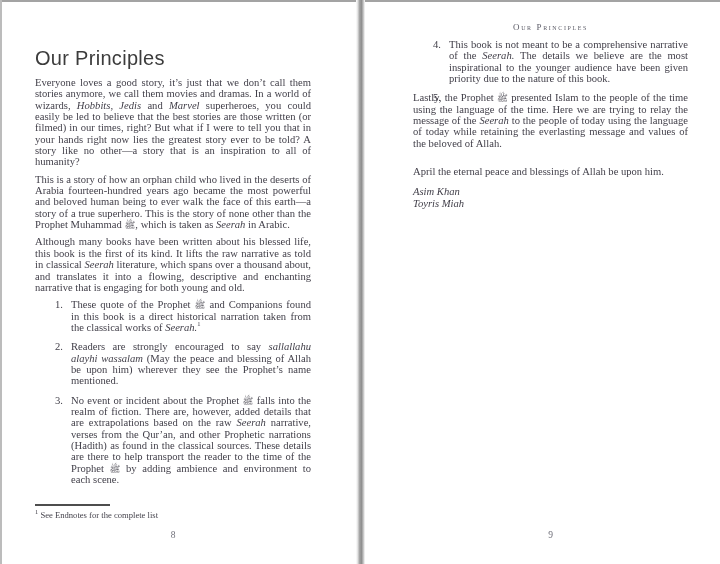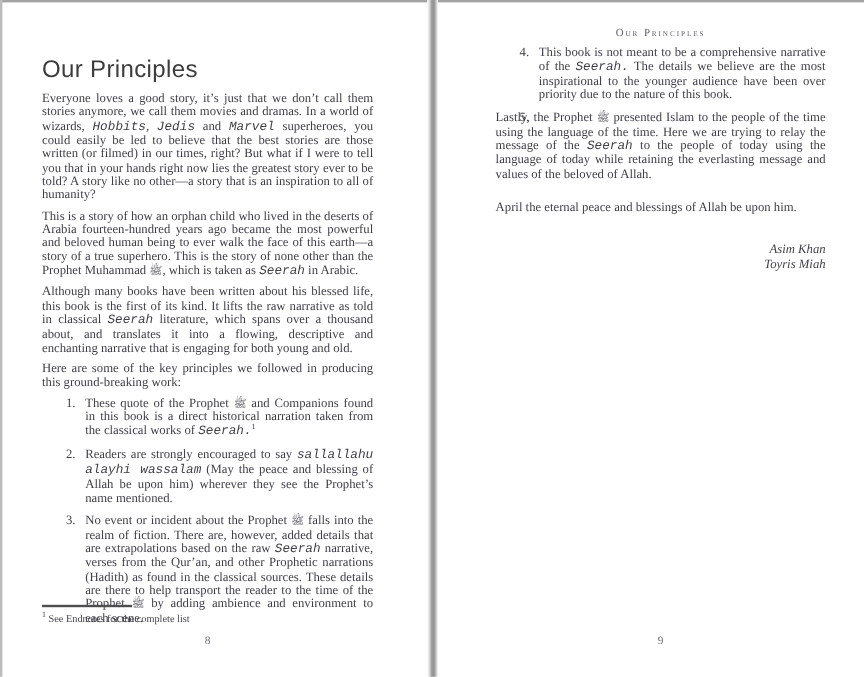--- a/index.html
+++ b/index.html
@@ -33,60 +33,59 @@
   }
   .li{position:relative;padding-left:36px;margin:0 0 8px 0;}
   .li .num{
     position:absolute;left:20px;top:0;
     font-size:10.6px;line-height:11.35px;color:#403e48;
   }
   .li .li-text{
     display:block;font-size:10.6px;line-height:11.35px;color:#403e48;
     text-align:justify;
   }
-  em{font-style:italic;font-family:Liberation Mono, monospace;}
+  em{font-style:italic;}
   sup{font-size:6.5px;vertical-align:super;line-height:0;}
   .saw{font-size:9px;line-height:0;}
   .pl-footnote{position:absolute;left:35px;top:504px;width:276px;}
   .fn-rule{width:75px;height:0;border-top:2px solid #4e4e4e;margin:0 0 4px 0;}
   .fn-text{font-size:8.6px;line-height:10px;color:#45434c;}
   .pageno{
     position:absolute;top:530px;text-align:center;
     font-size:9.5px;color:#6f6f79;
   }
   .pageno-l{left:35px;width:276px;}
   .pageno-r{left:48px;width:275px;}
 
   
   .pr-header{
     position:absolute;left:48px;top:22px;width:275px;text-align:center;
     font-variant:small-caps;letter-spacing:1.6px;
     font-size:9px;color:#5d5d68;
   }
   .pr-body{position:absolute;left:48px;top:39px;width:275px;}
   .signatures{
-    margin-top:24px;text-align:right;
+    margin-top:9px;
     font-size:10.6px;line-height:11.6px;color:#403e48;font-style:italic;
   }
 </style>
 </head>
 <body>
 
 <div class="edge-top"></div>
 <div class="edge-left"></div>
 <div class="gutter"></div>
 
 <div class="page page-l">
   <div class="pl-body">
     <h1 class="chapter">Our Principles</h1>
     <div class="bodytext">
       <p><span>Everyone loves a good story, it’s just that we don’t call them stories anymore, we call them movies and dramas. In a world of wizards, </span><em>Hobbits</em><span>, </span><em>Jedis</em><span> and </span><em>Marvel</em><span> superheroes, you could easily be led to believe that the best stories are those written (or filmed) in our times, right? But what if I were to tell you that in your hands right now lies the greatest story ever to be told? A story like no other—a story that is an inspiration to all of humanity?</span></p>
       <p><span>This is a story of how an orphan child who lived in the deserts of Arabia fourteen-hundred years ago became the most powerful and beloved human being to ever walk the face of this earth—a story of a true superhero. This is the story of none other than the Prophet Muhammad </span><span class="saw">ﷺ</span><span>, which is taken as </span><em>Seerah</em><span> in Arabic.</span></p>
       <p><span>Although many books have been written about his blessed life, this book is the first of its kind. It lifts the raw narrative as told in classical </span><em>Seerah</em><span> literature, which spans over a thousand about, and translates it into a flowing, descriptive and enchanting narrative that is engaging for both young and old.</span></p>
-      <p><span>Here are some of the key principles we followed in producing this ground-breaking work:</span></p>
       <div class="li">
         <span class="num">1.</span>
         <span class="li-text"><span>These quote of the Prophet </span><span class="saw">ﷺ</span><span> and Companions found in this book is a direct historical narration taken from the classical works of </span><em>Seerah.</em><sup>1</sup></span>
       </div>
       <div class="li">
         <span class="num">2.</span>
         <span class="li-text"><span>Readers are strongly encouraged to say </span><em>sallallahu alayhi wassalam</em><span> (May the peace and blessing of Allah be upon him) wherever they see the Prophet’s name mentioned.</span></span>
       </div>
       <div class="li">
         <span class="num">3.</span>
@@ -99,21 +98,21 @@
     <div class="fn-text"><sup>1</sup><span>  See Endnotes for the complete list</span></div>
   </div>
   <div class="pageno pageno-l">8</div>
 </div>
 
 <div class="page page-r">
   <div class="pr-header">Our Principles</div>
   <div class="pr-body">
     <div class="li">
       <span class="num">4.</span>
-      <span class="li-text"><span>This book is not meant to be a comprehensive narrative of the </span><em>Seerah.</em><span> The details we believe are the most inspirational to the younger audience have been over priority due to the nature of this book.</span></span>
+      <span class="li-text"><span>This book is not meant to be a comprehensive narrative of the </span><em>Seerah.</em><span> The details we believe are the most inspirational to the younger audience have been given priority due to the nature of this book.</span></span>
     </div>
     <div class="li">
       <span class="num">5.</span>
     </div>
     <div class="bodytext">
       <p style="margin-bottom:17px;"><span>Lastly, the Prophet </span><span class="saw">ﷺ</span><span> presented Islam to the people of the time using the language of the time. Here we are trying to relay the message of the </span><em>Seerah</em><span> to the people of today using the language of today while retaining the everlasting message and values of the beloved of Allah.</span></p>
       <p><span>April the eternal peace and blessings of Allah be upon him.</span></p>
     </div>
     <div class="signatures">
       <div>Asim Khan</div>

